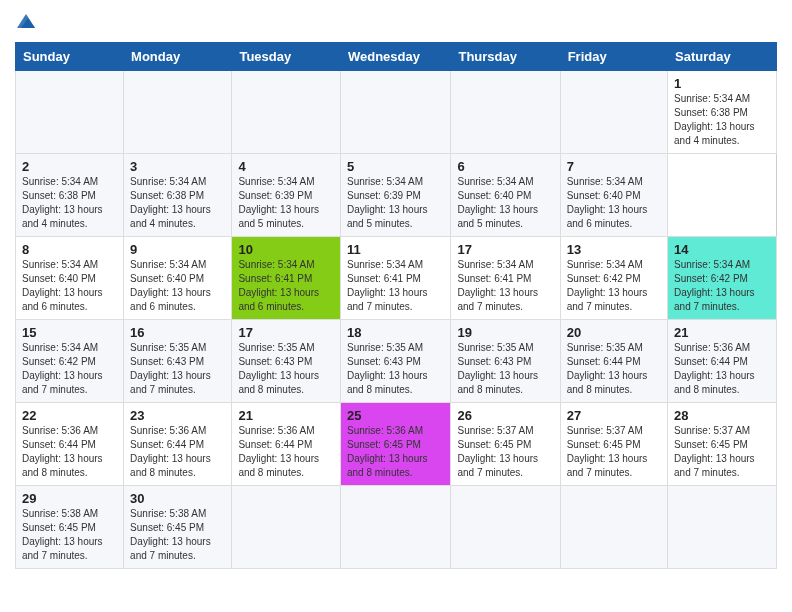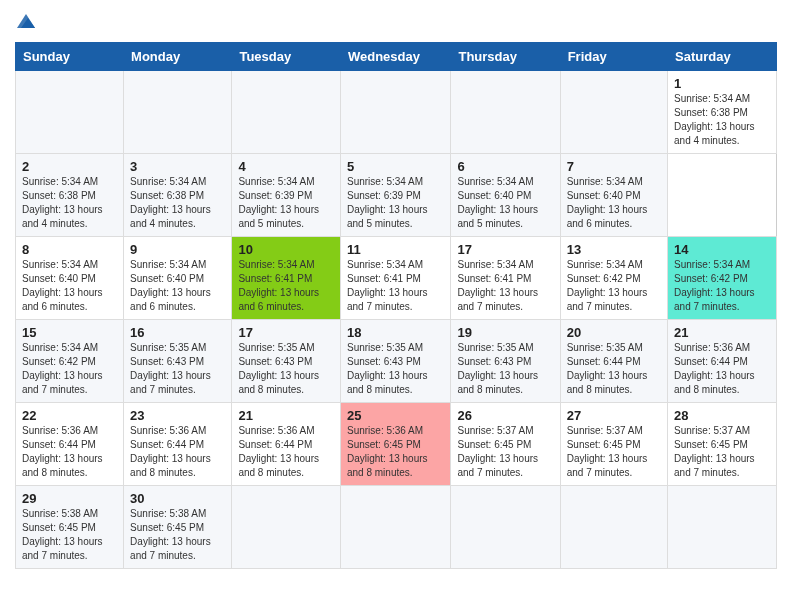--- a/index.html
+++ b/index.html
@@ -237,21 +237,21 @@
             <div class="day-info">Sunrise: 5:36 AM<br>Sunset: 6:44 PM<br>Daylight: 13 hours and 8 minutes.</div>
           </td>
           <td style="background: rgb(255, 255, 255);">
             <span class="day-number">23</span>
             <div class="day-info">Sunrise: 5:36 AM<br>Sunset: 6:44 PM<br>Daylight: 13 hours and 8 minutes.</div>
           </td>
           <td style="background: rgb(255, 255, 255);">
             <span class="day-number">21</span>
             <div class="day-info">Sunrise: 5:36 AM<br>Sunset: 6:44 PM<br>Daylight: 13 hours and 8 minutes.</div>
           </td>
-          <td style="background: #fca5a5;">
+          <td style="background: #d946ef;">
             <span class="day-number">25</span>
             <div class="day-info">Sunrise: 5:36 AM<br>Sunset: 6:45 PM<br>Daylight: 13 hours and 8 minutes.</div>
           </td>
           <td style="background: rgb(255, 255, 255);">
             <span class="day-number">26</span>
             <div class="day-info">Sunrise: 5:37 AM<br>Sunset: 6:45 PM<br>Daylight: 13 hours and 7 minutes.</div>
           </td>
           <td style="background: rgb(255, 255, 255);">
             <span class="day-number">27</span>
             <div class="day-info">Sunrise: 5:37 AM<br>Sunset: 6:45 PM<br>Daylight: 13 hours and 7 minutes.</div>

